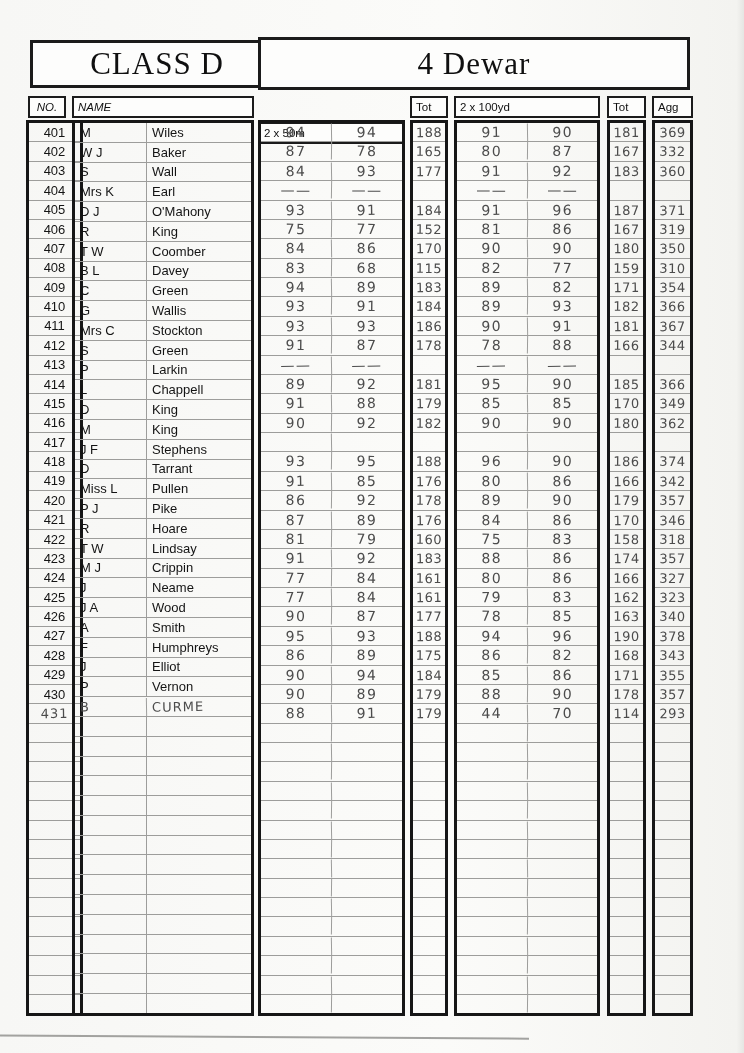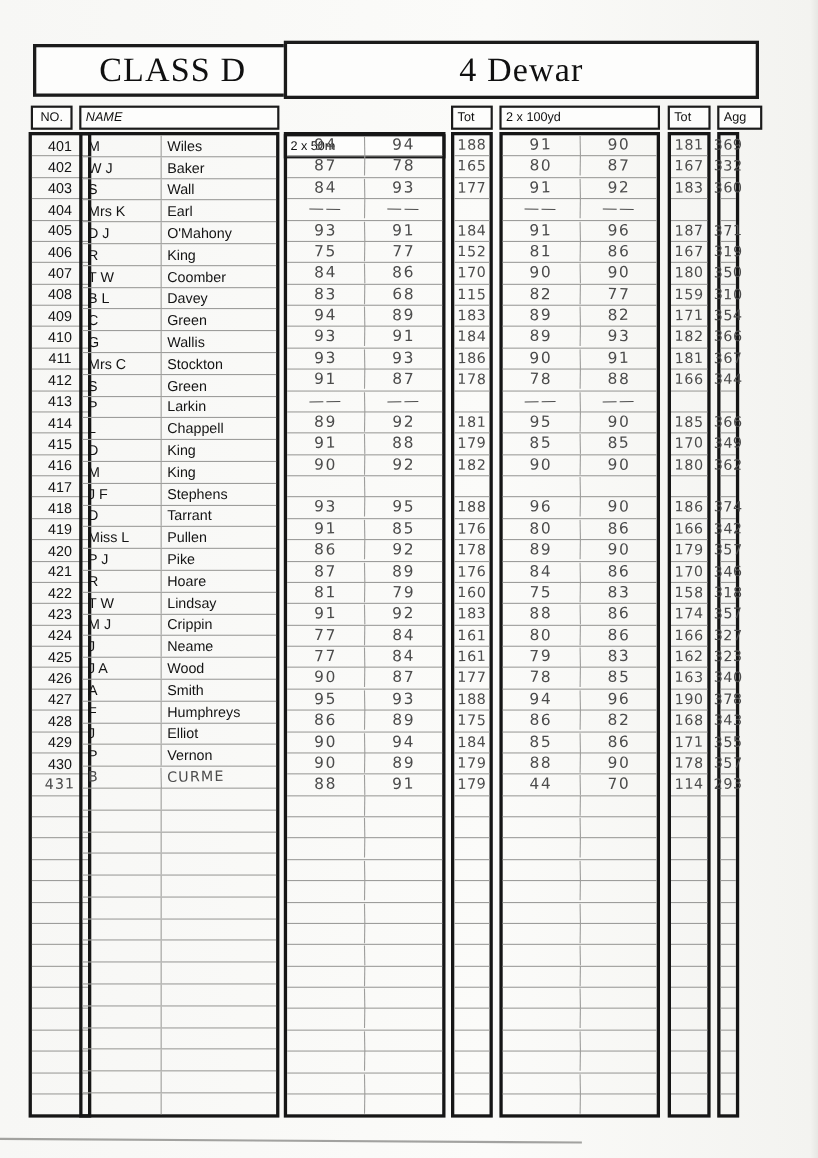--- a/index.html
+++ b/index.html
@@ -13,40 +13,40 @@
     display:flex; align-items:center; justify-content:center;
     font-family:"Liberation Serif", serif; font-size:31px; color:#101010; letter-spacing:1px;
   }
   #class-box { left:30px; top:40px; width:254px; height:48px; }
   #match-box { left:258px; top:37px; width:432px; height:53px; }
   .hdr {
     position:absolute; box-sizing:border-box; top:96px; height:22px;
     border:2px solid #1b1b1b; background:#fdfdfc; color:#101010;
     font-size:11.5px; display:flex; align-items:center; padding-left:4px;
   }
-  .hdr.center { justify-content:center; padding-left:0; }
+  .hdr.center { justify-content:center; padding-left:0;font-style:italic; }
   #hdr-no   { left:28px;  width:38px; }
   #hdr-name { left:72px;  width:182px;font-style:italic; }
   #hdr-s50  { left:258px; width:147px;margin-top:26px; }
   #hdr-tot1 { left:410px; width:38px; }
   #hdr-s100 { left:454px; width:146px; }
   #hdr-tot2 { left:607px; width:39px; }
   #hdr-agg  { left:652px; width:41px; }
   .block {
     position:absolute; box-sizing:border-box; top:120px; height:896px;
     border:3px solid #161616; background:transparent;
     display:flex; flex-direction:column;
   }
   #block-no   { left:26px;  width:57px; }
   #block-name { left:72px;  width:182px; }
   #block-s50  { left:258px; width:147px; }
   #block-tot1 { left:410px; width:38px; }
   #block-s100 { left:454px; width:146px; }
   #block-tot2 { left:607px; width:39px; }
-  #block-agg  { left:652px; width:20px; }
+  #block-agg  { left:652px; width:41px; }
   .brow { flex:1 1 0; display:flex; min-height:0; }
   .brow + .brow { border-top:1px solid #9d9d9b; }
   .c {
     flex:1 1 0; display:flex; align-items:center; justify-content:center;
     font-size:13px; color:#141414; white-space:nowrap; overflow:visible; min-width:0;
   }
   .c.left { justify-content:flex-start; padding-left:5px; }
   .initials { flex:0 0 66px; }
   .surname  { flex:1 1 0; border-left:1px solid #9d9d9b; }
   .half + .half { border-left:1px solid #9d9d9b; }

